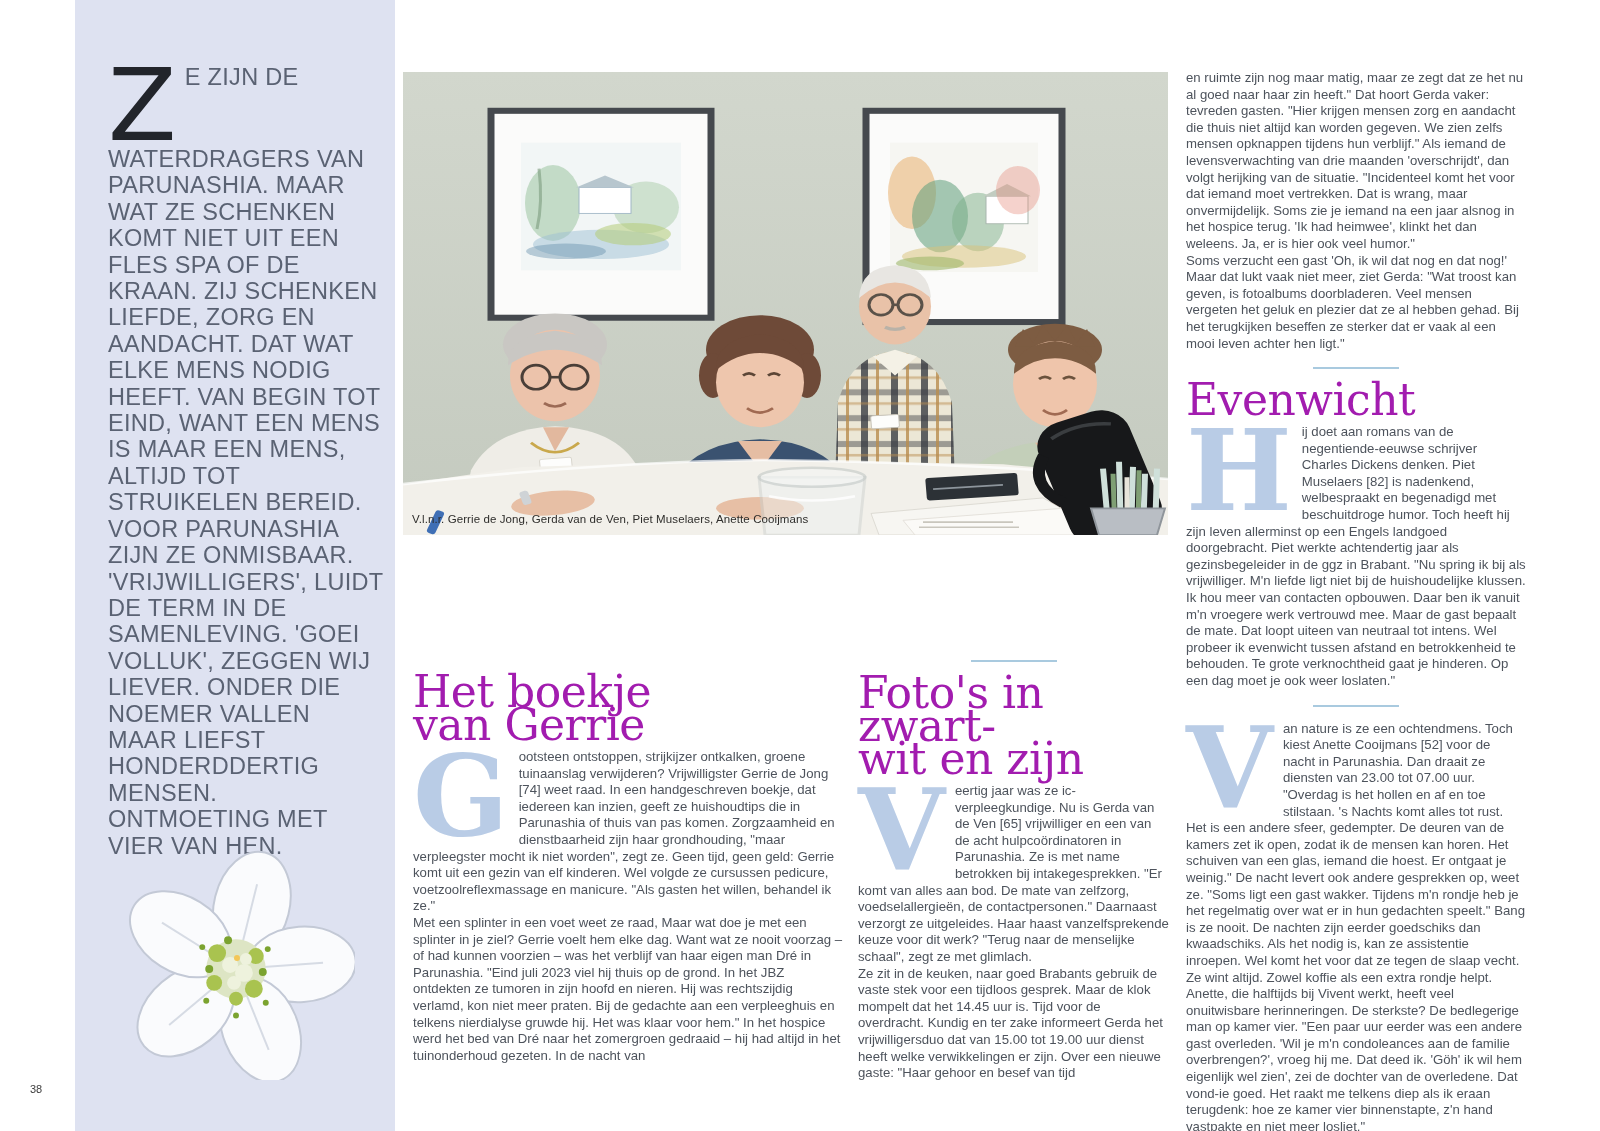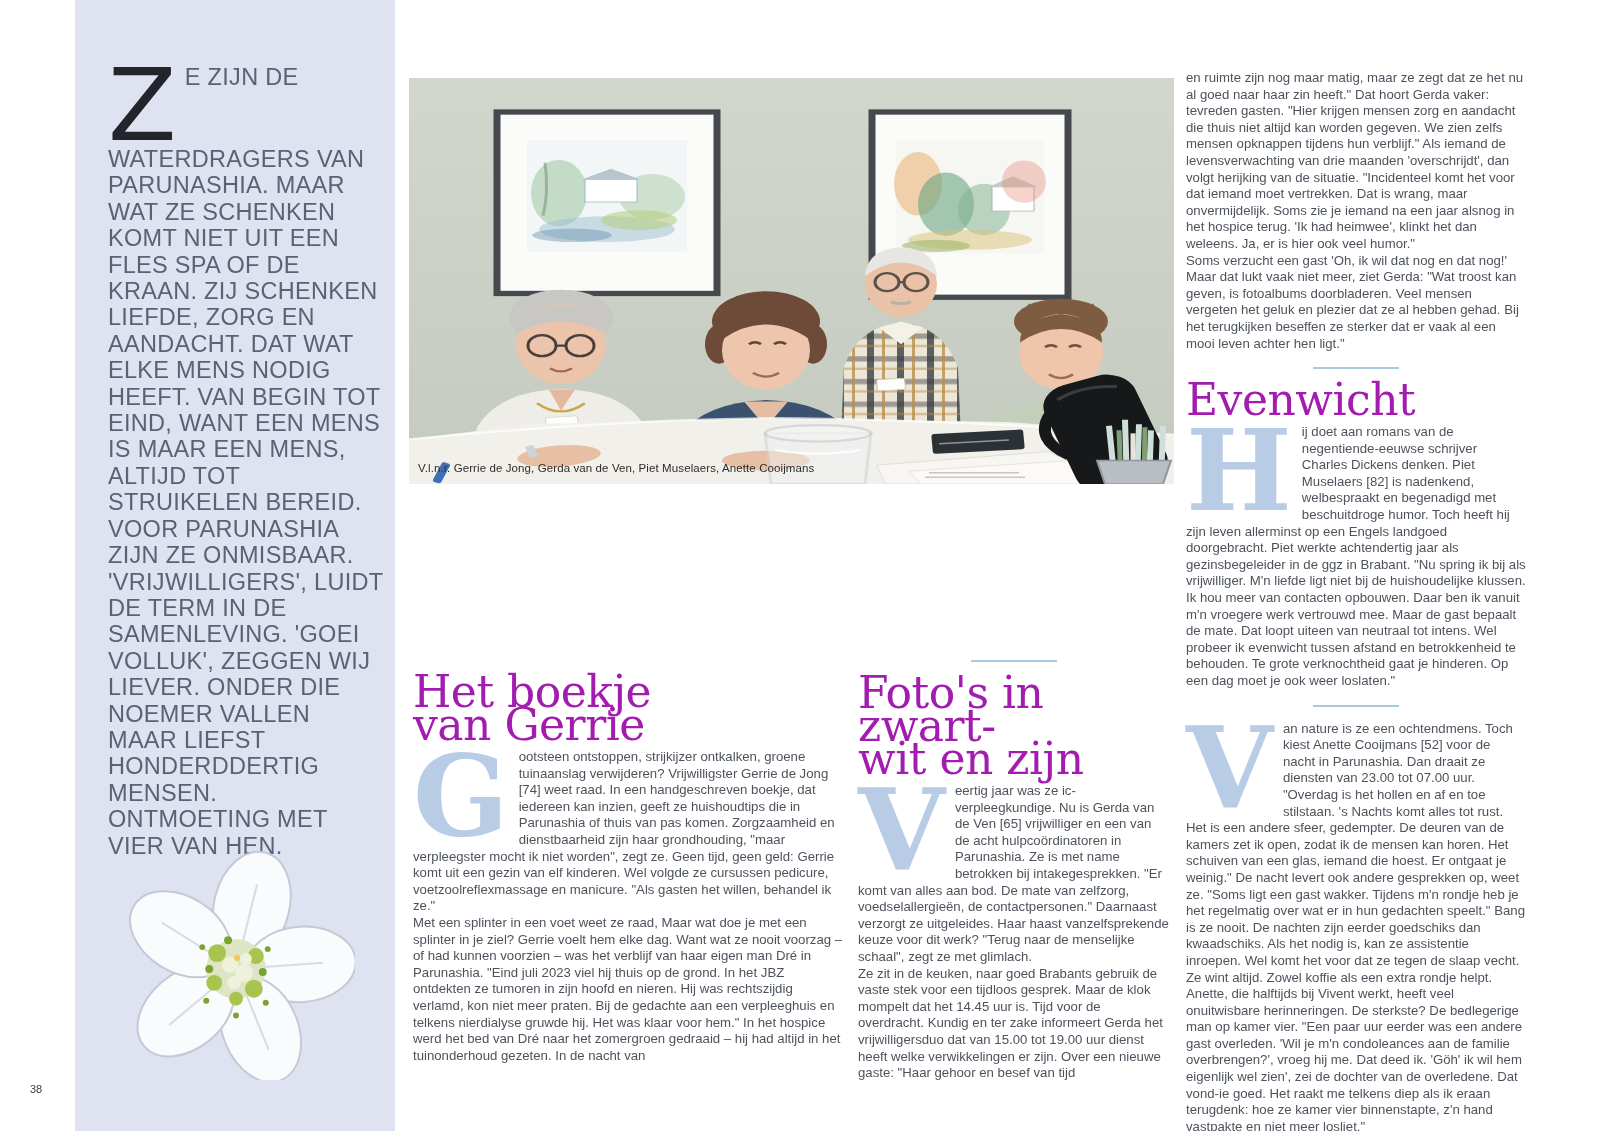--- a/index.html
+++ b/index.html
@@ -8,21 +8,21 @@
 
   
   .strip{position:absolute;left:75px;top:0;width:320px;height:1131px;background:#dee2f1;}
   .intro{position:absolute;left:33px;top:64px;width:276px;
          font-size:23.5px;line-height:26.4px;letter-spacing:.3px;color:#5a6273;}
   .dropZ{float:left;font-family:"DejaVu Sans",sans-serif;font-weight:400;
          font-size:100px;line-height:80px;color:#22252b;margin:2px 8px 0 0;}
   .flower{position:absolute;left:42px;top:842px;width:238px;height:238px;}
 
   
-  .photo{position:absolute;left:403px;top:72px;width:765px;height:406px;margin:6px;overflow:hidden;}
+  .photo{position:absolute;left:403px;top:72px;width:765px;height:463px;margin:0;overflow:hidden;}
   .photo svg{display:block;width:100%;height:100%;}
   .caption{position:absolute;left:9px;bottom:10px;font-size:11.5px;color:#2e2d2b;letter-spacing:.1px;}
 
   
   .colA{position:absolute;left:413px;top:645px;width:432px;margin-top:30px;}
   .colB{position:absolute;left:858px;top:645px;width:311px;}
   .colR{position:absolute;left:1186px;top:70px;width:340px;}
 
   .head{font-family:"DejaVu Serif",serif;font-weight:400;font-size:44px;line-height:33px;
         letter-spacing:-.5px;color:#a21caf;margin:0 0 8px 0;white-space:pre-line;}

